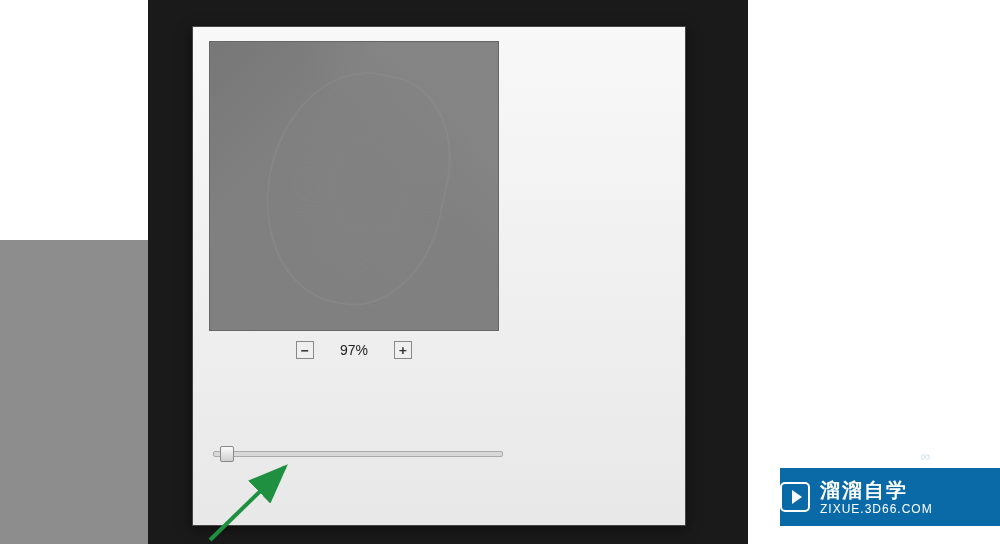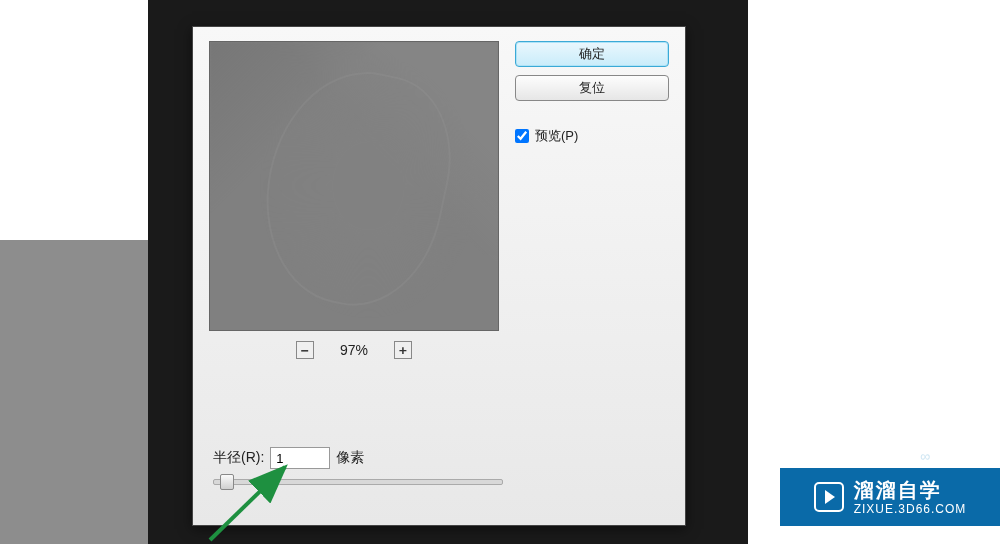--- a/index.html
+++ b/index.html
@@ -213,21 +213,20 @@
     }
     .watermark {
       position: absolute;
       right: 0;
       bottom: 18px;
       width: 220px;
       height: 58px;
       background: #0a6aa8;
       display: flex;
       align-items: center;
-      justify-content: center;
       gap: 10px;
       color: #fff;
     }
     .watermark-icon {
       width: 30px;
       height: 30px;
       border: 2px solid #fff;
       border-radius: 5px;
       display: flex;
       align-items: center;
@@ -279,36 +278,23 @@
         <div class="zoom-btn">
           <span>−</span>
         </div>
         <span class="zoom-label">97%</span>
         <div class="zoom-btn">
           <span>+</span>
         </div>
       </div>
     </div>
 
-    <div class="right-col">
-      <button class="action-btn primary">确定</button>
-      <button class="action-btn">复位</button>
-      <label class="checkbox-row">
-        <input type="checkbox" checked="" style="">
-        <span>预览(P)</span>
-      </label>
-    </div>
   </div>
 
   <div class="radius-section">
-    <div class="radius-row">
-      <span>半径(R):</span>
-      <input class="radius-input" type="text" value="1" style="">
-      <span>像素</span>
-    </div>
     <div class="slider-track">
       <div class="slider-thumb"></div>
     </div>
   </div>
 </div>
 
 <svg class="arrow-annotation" viewBox="0 0 120 90">
   <defs>
     <marker id="arrowhead" markerWidth="10" markerHeight="8" refX="9" refY="4" orient="auto">
       <polygon points="0 0, 10 4, 0 8" fill="#1e9040"></polygon>

